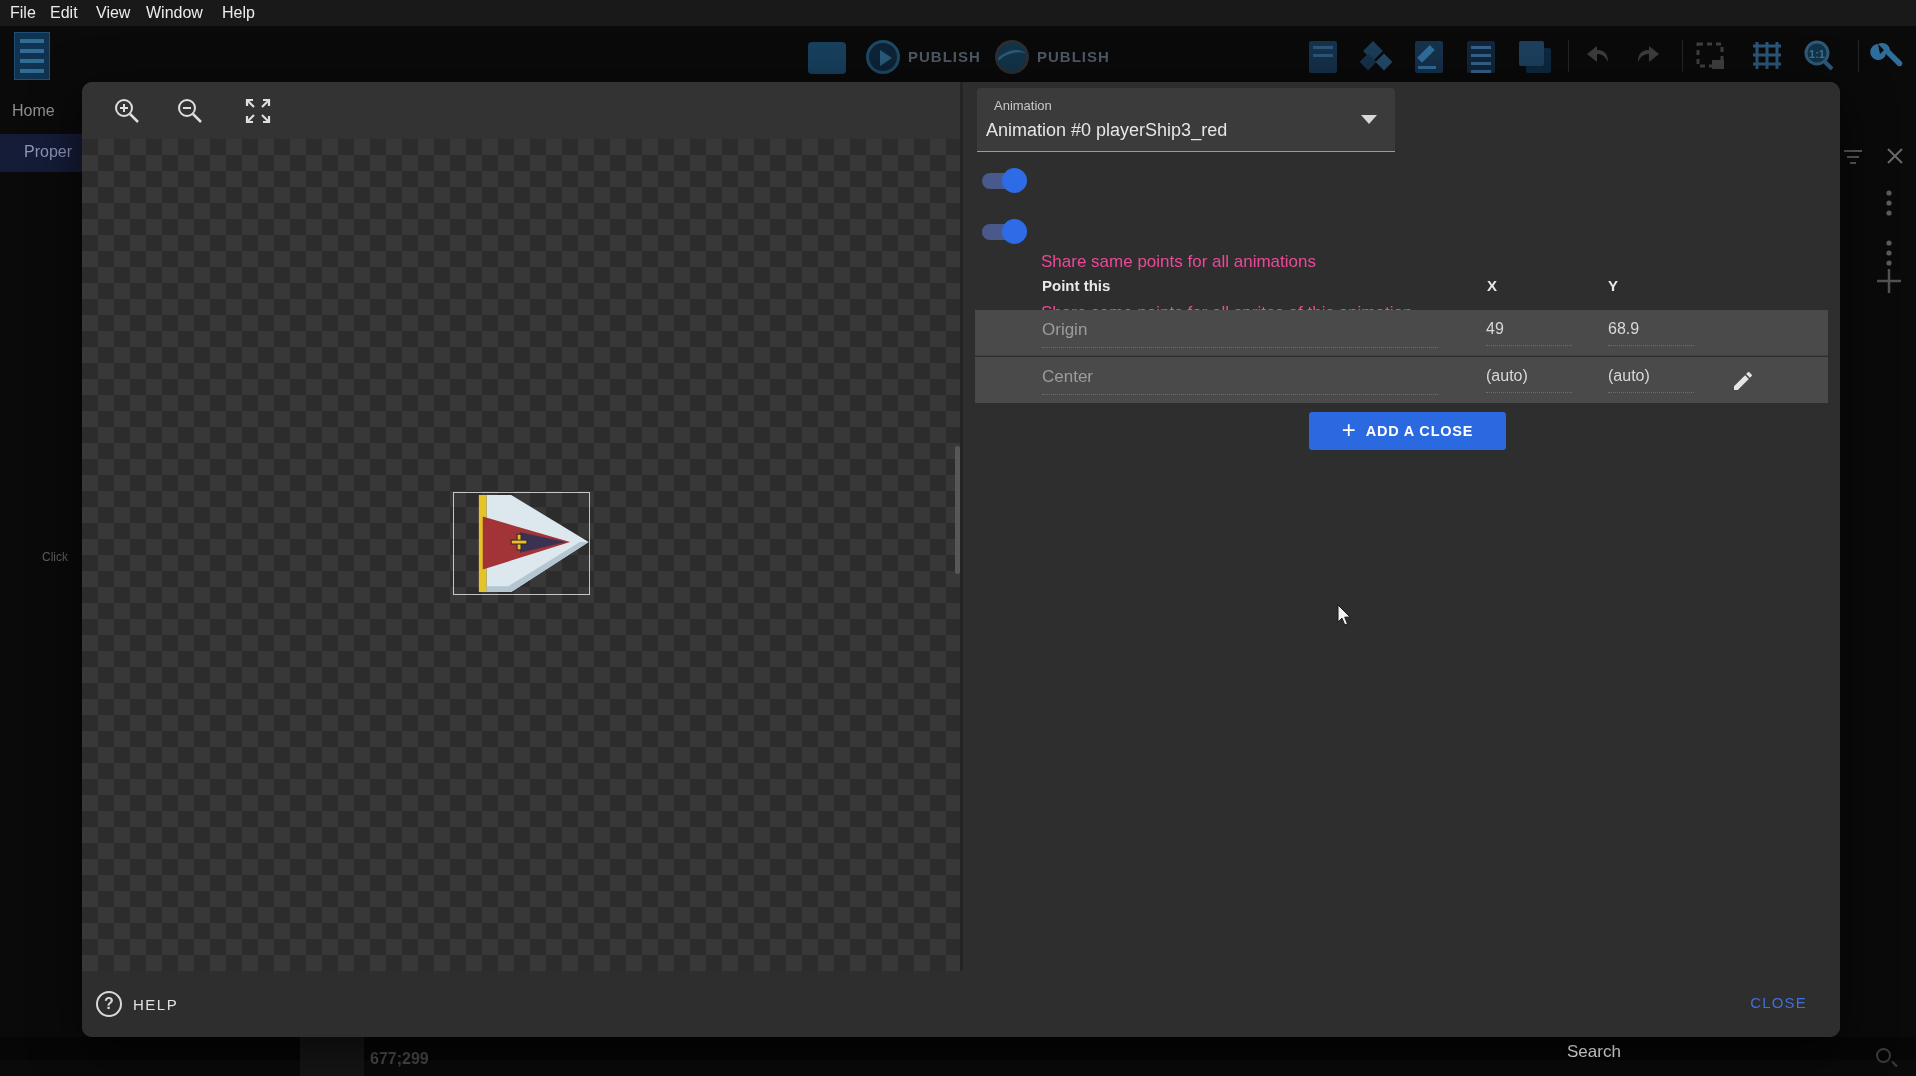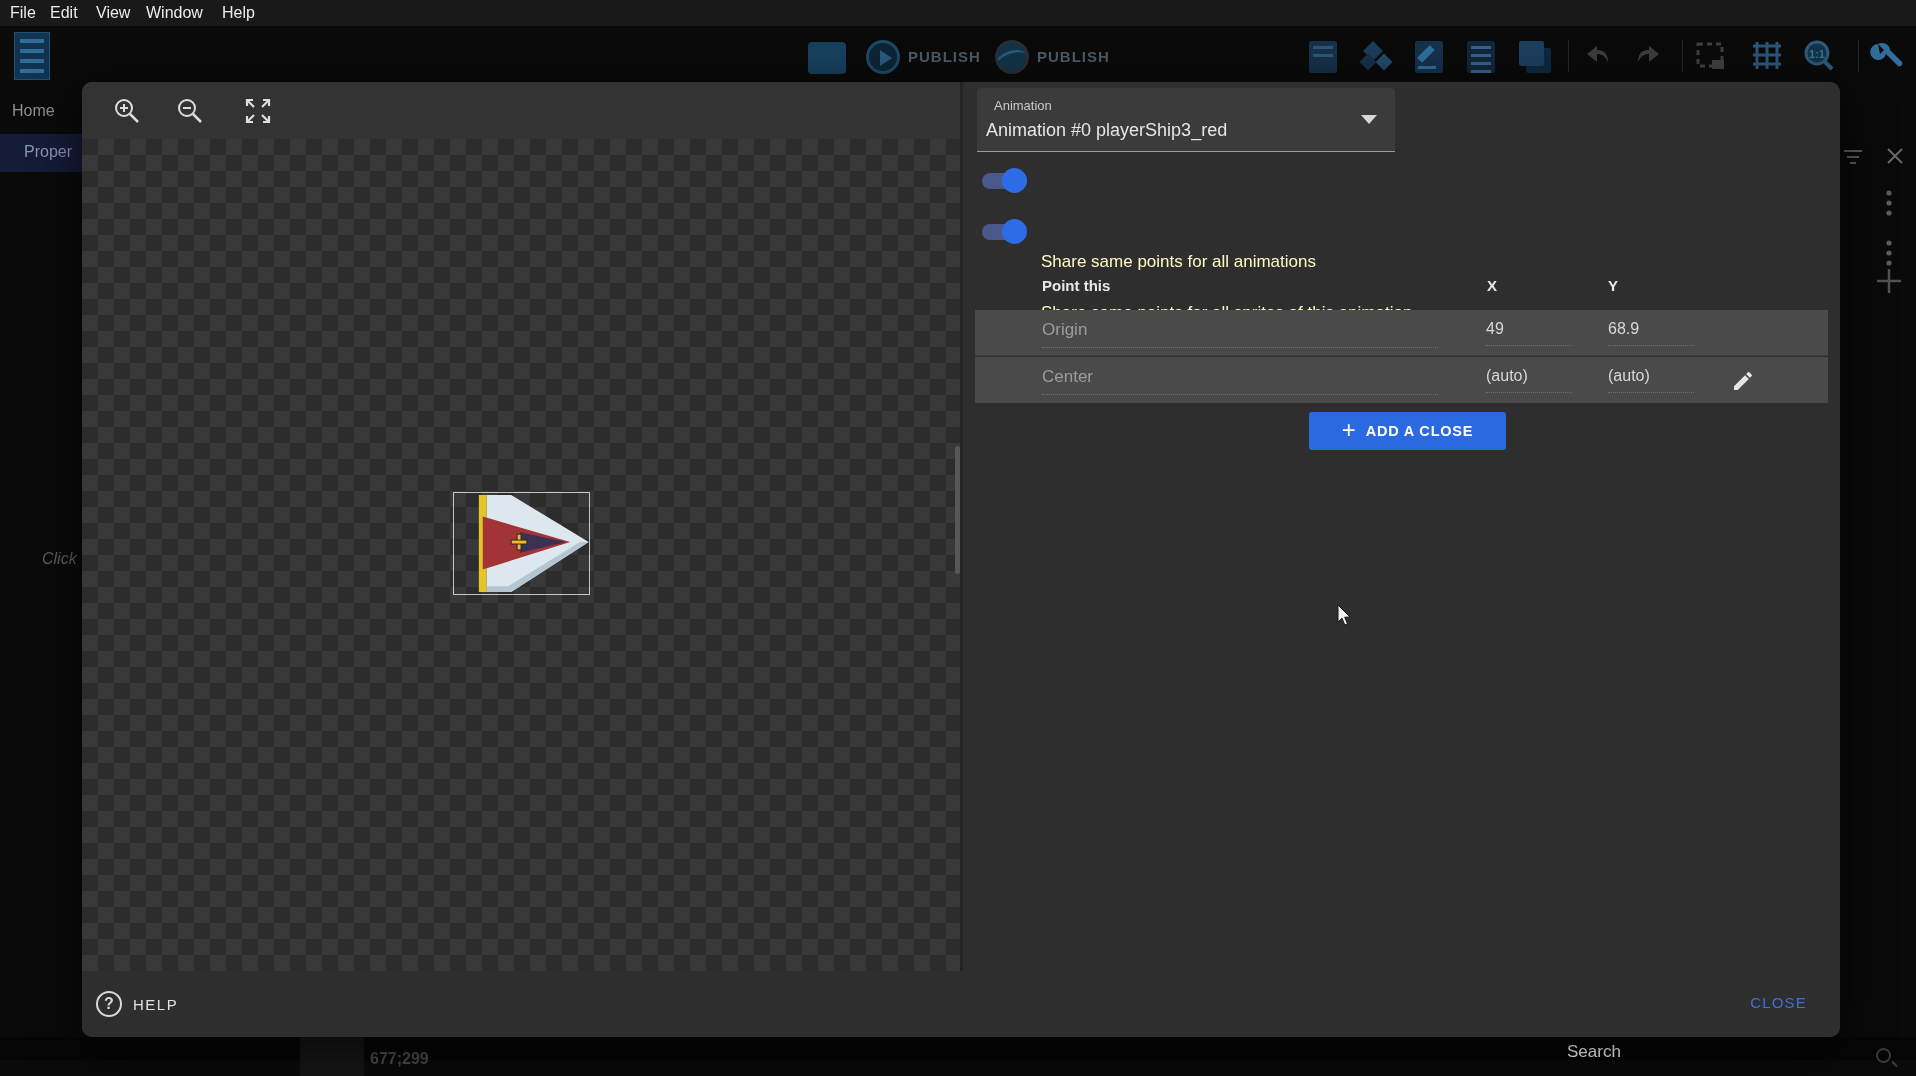--- a/index.html
+++ b/index.html
@@ -47,21 +47,21 @@
   .vscroll { position:absolute; left:873px; top:364px; width:5px; height:128px; background:#575757; border-radius:3px; }
 
   .panel { position:absolute; left:878px; top:0; width:880px; height:889px; background:#2e2e2e; border-left:3px solid #242424; border-radius:0 10px 0 0; }
   .select-box { position:absolute; top:6px; height:64px; background:#3b3b3b; border-radius:4px 4px 0 0; border-bottom:1px solid #9b9b9b; cursor:pointer; }
   .select-box .lbl { position:absolute; left:17px; top:10px; font-size:13px; color:#c9c9c9; }
   .select-box .val { position:absolute; left:9px; top:32px; font-size:18px; color:#e6e6e6; white-space:nowrap; }
   .sel-arrow { position:absolute; right:18px; top:27px; width:0; height:0; border-left:8px solid transparent; border-right:8px solid transparent; border-top:9px solid #d8d8d8; }
 
   .switch { position:absolute; left:19px; width:42px; height:16px; border-radius:8px; background:#49598c; cursor:pointer; }
   .switch .thumb { position:absolute; right:-3px; top:-5px; width:25px; height:25px; border-radius:50%; background:#2d6ce6; }
-  .tog-lbl { position:absolute; left:78px; font-size:17px; color:#fef9c3; white-space:nowrap; }
+  .tog-lbl { position:absolute; left:78px; font-size:17px; color:#ec4899; white-space:nowrap; }
 
   .tbl-head { position:absolute; left:12px; top:182px; width:853px; height:46px; }
   .tbl-head .h { position:absolute; top:13px; font-size:15px; font-weight:bold; color:#e8e8e8; }
   .tbl-row { position:absolute; left:12px; width:853px; height:46px; background:#4a4a4a; }
   .tbl-row .cell { position:absolute; top:10px; border-bottom:1px dotted #6e6e6e; padding-bottom:7px; font-size:17px; }
   .cell.name { left:67px; width:396px; color:#9c9c9c; }
   .cell.vx { left:511px; width:86px; color:#d8d8d8; font-size:16px; }
   .cell.vy { left:633px; width:86px; color:#d8d8d8; font-size:16px; }
   .row-edit { position:absolute; left:752px; top:8px; width:32px; height:32px; cursor:pointer; display:flex; align-items:center; justify-content:center; }
 
@@ -96,21 +96,21 @@
     <div class="doc-icon">
         <i></i>
         <i></i>
         <i></i>
         <i></i>
       </div>
     <span class="bg-text" style="left:12px; top:102px; font-size:16px;">Home</span>
     <div class="proptab">
       <span>Proper</span>
     </div>
-    <span class="bg-text" style="left:42px; top:550px; font-size:16px; color:#5f5f5f;font-style:italic;">Click</span>
+    <span class="bg-text" style="left:42px; top:550px; font-size:12px; color:#5f5f5f;">Click</span>
 
     <div class="chip-icon"></div>
     <div class="playbtn" style="left:866px; top:40px;">
         <i></i>
       </div>
     <span class="tb-label" style="left:908px;">PUBLISH</span>
     <div class="globebtn" style="left:995px; top:40px;">
         <i></i>
       </div>
     <span class="tb-label" style="left:1037px;">PUBLISH</span>

